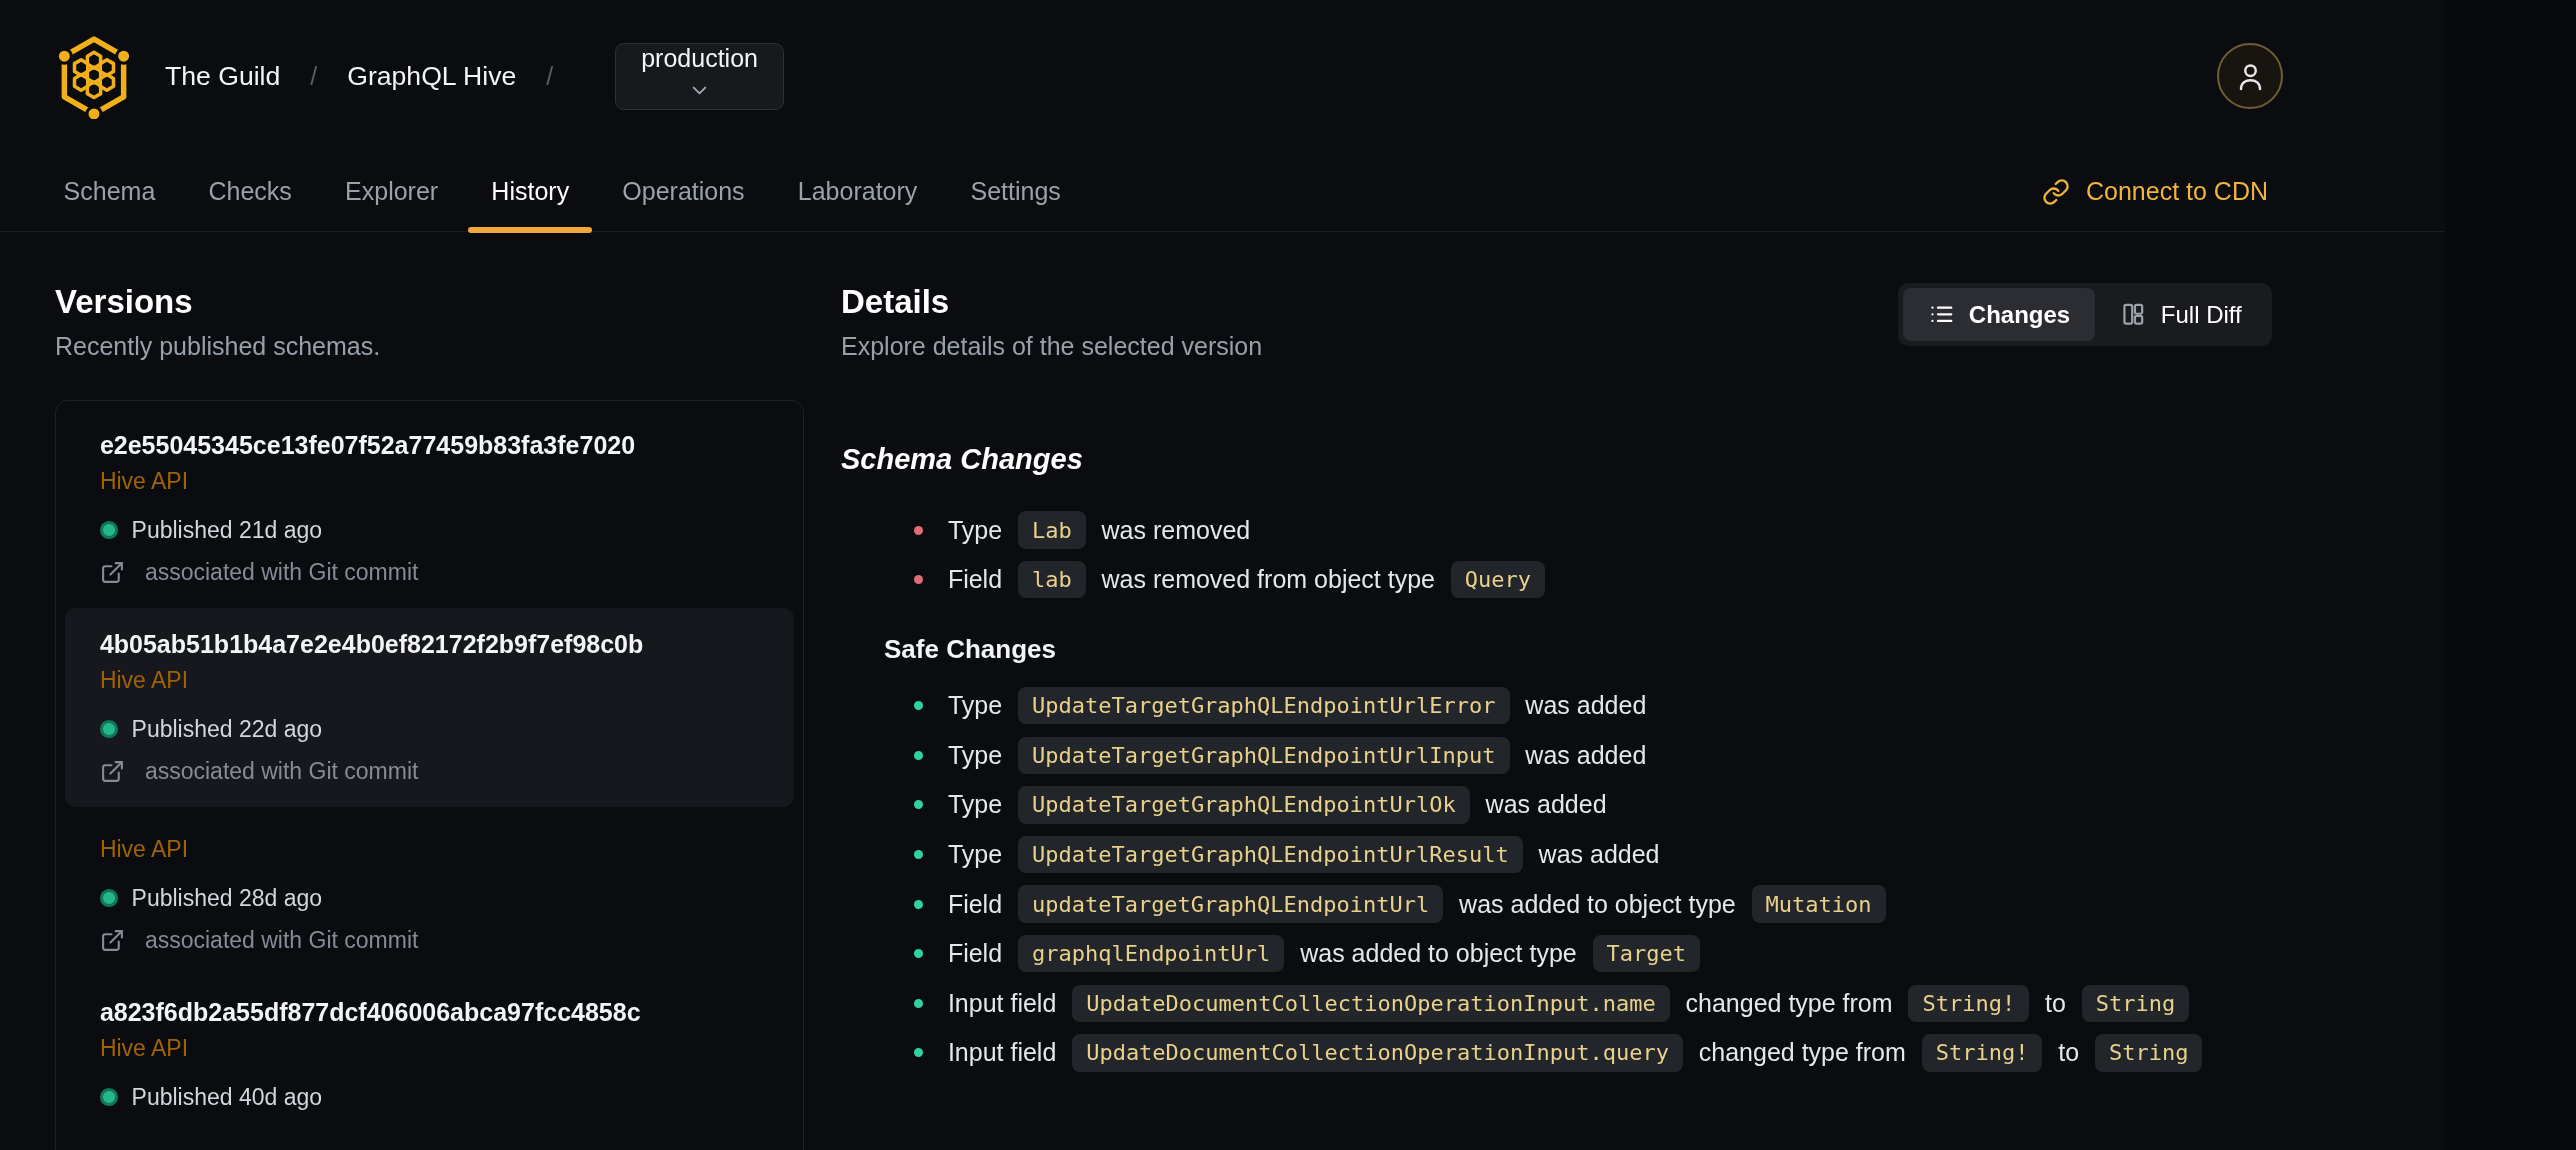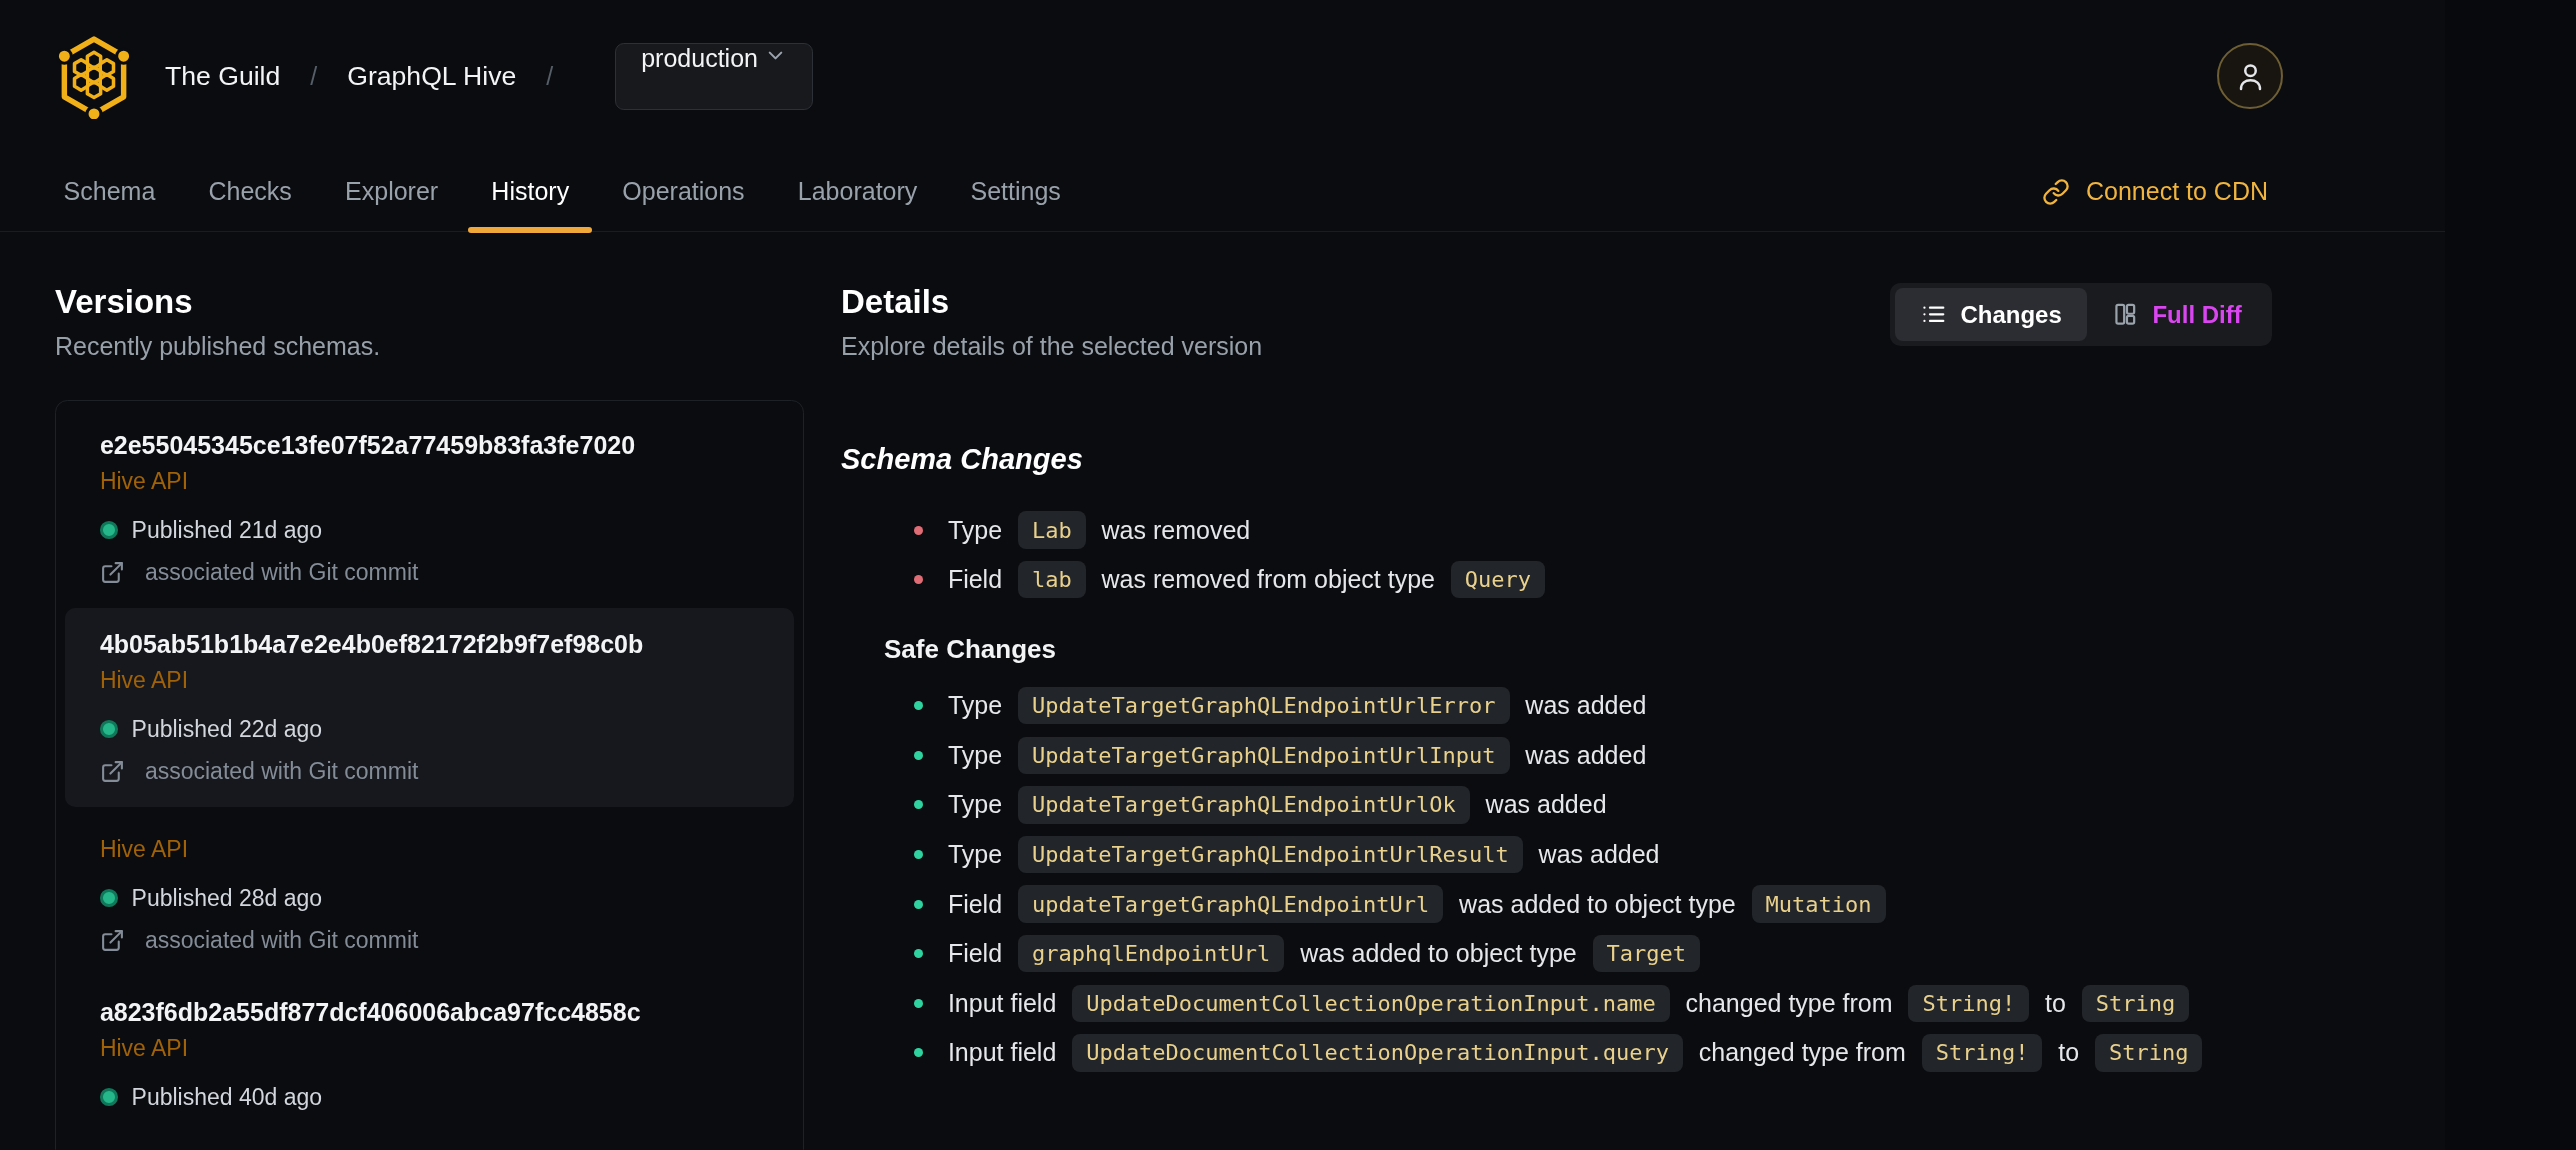--- a/index.html
+++ b/index.html
@@ -9,23 +9,23 @@
     background:#0a0c10; color:#e5e7eb;
     font-family:"Liberation Sans", sans-serif;
   }
   
   .brand-row { display:flex; align-items:center; height:152px; padding:0 162px 0 55px; }
   .logo svg { width:78px; height:85px; display:block; }
   .crumb { font-size:26.6px; color:#f3f4f6; text-decoration:none; cursor:pointer; }
   .crumb.org { margin-left:32px; }
   .crumb-sep { color:#565e68; font-size:25px; margin:0 30px; }
   .target-select {
-    display:flex; align-items:flex-start; gap:6px; margin-left:32px;
+    display:flex; align-items:center; gap:6px; margin-left:32px;
     height:67px; padding:0 25px; background:#17191d; border:1.8px solid #2d3036;
-    border-radius:8.9px; font-size:25px; color:#f3f4f6; cursor:pointer;
+    border-radius:8.9px; font-size:25px; color:#f3f4f6; cursor:pointer;flex-direction:column;
   }
   .target-select svg { width:23px; height:23px; stroke:#9ca3af; }
   .spacer { flex:1; }
   .avatar {
     width:66px; height:66px; border-radius:50%; background:#181510;
     border:2.7px solid #6e5e33; display:flex; align-items:center; justify-content:center; cursor:pointer;
   }
   .avatar svg { width:35px; height:35px; stroke:#e5e7eb; }
 
   .tabs-row {
@@ -61,21 +61,21 @@
     font-size:23px; color:#d3d7dd; line-height:30px; }
   .pub-dot { width:17.7px; height:17.7px; border-radius:50%; background:#25b78a; border:3.5px solid #10775a; flex:none; }
   .git-row { display:flex; align-items:center; gap:20px; margin-top:12.4px;
     font-size:23px; color:#848c97; line-height:30px; }
   .git-row svg { width:25px; height:25px; stroke:#848c97; flex:none; }
 
   .details-col { flex:1; margin-left:37px; }
   .details-header { display:flex; justify-content:space-between; align-items:flex-start; }
   .toggle-group { display:flex; background:#191b1f; border-radius:10.6px; padding:5.3px; }
   .toggle-btn { display:flex; align-items:center; gap:14px; padding:12.4px 25px;
-    border-radius:8px; font-size:24px; color:#d946ef; cursor:pointer;font-weight:bold; }
+    border-radius:8px; font-size:24px; color:#ffffff; cursor:pointer; }
   .toggle-btn.active { background:#2b2d32; color:#ffffff; font-weight:600; }
   .toggle-btn svg { width:26.6px; height:26.6px; }
 
   .schema-changes { margin-top:82px; }
   h2.changes-title { margin:0; font-size:29px; font-weight:700; color:#ffffff;font-style:italic; }
   .change-group { margin-left:43px; margin-top:35px; }
   .change-group h3 { margin:0; font-size:26px; font-weight:600; color:#f3f4f6; }
   .change-list { list-style:none; margin:21px 0 0; padding:0 0 0 30px; }
   .change-item { display:flex; align-items:center; margin-bottom:10.6px; min-height:39px;
     font-size:25px; color:#e5e7eb; }

